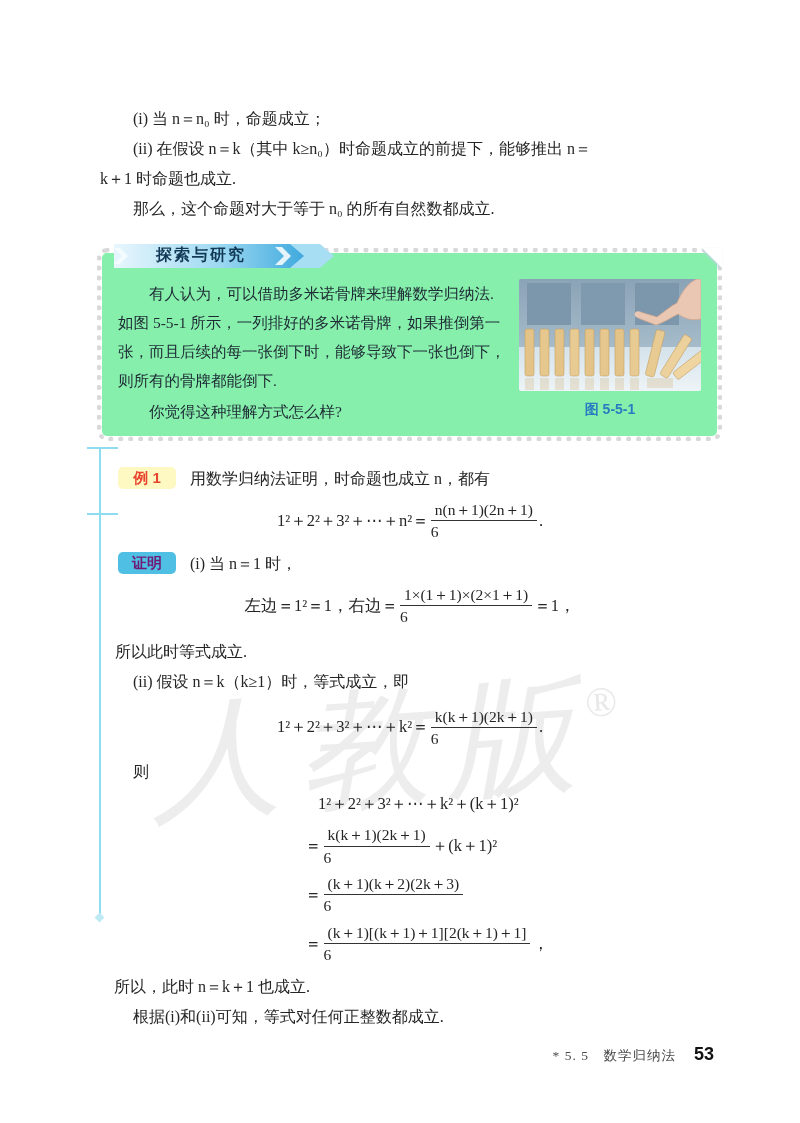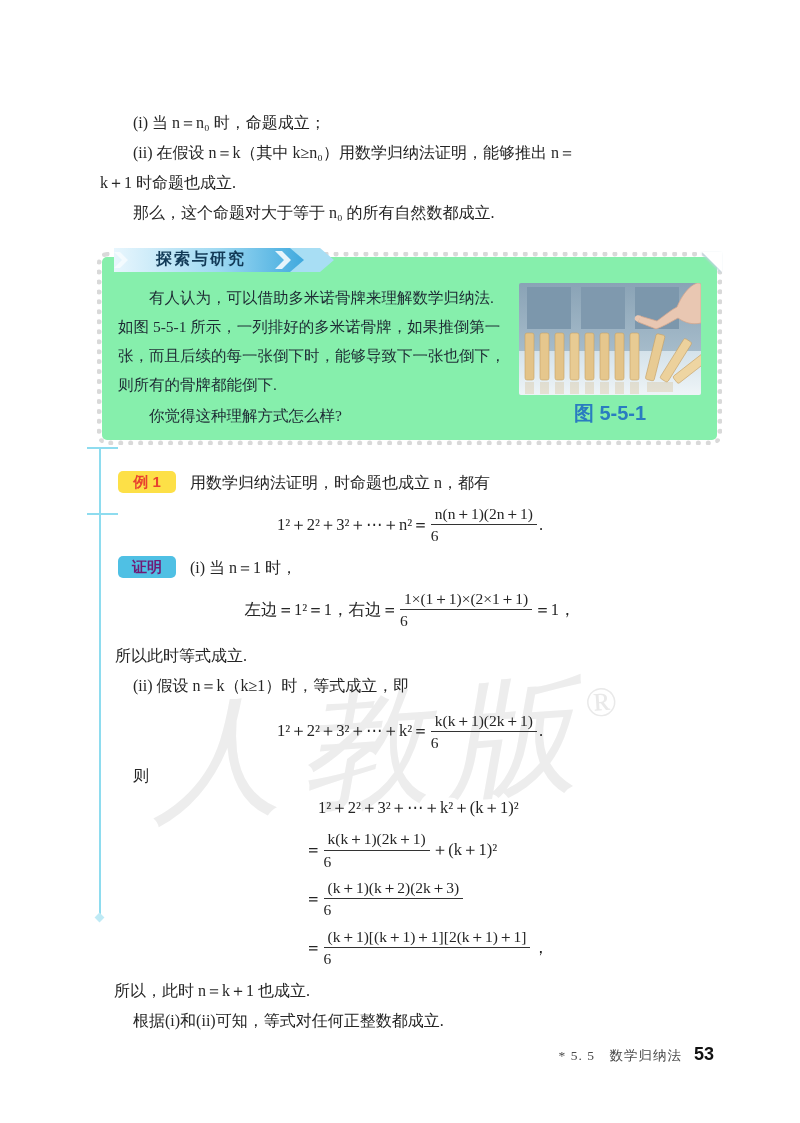--- a/index.html
+++ b/index.html
@@ -9,55 +9,55 @@
   .content{position:relative;z-index:2;}
 
   
   .watermark{position:absolute;left:150px;top:660px;z-index:1;color:#ededed;
              font-size:130px;font-style:italic;letter-spacing:18px;
              transform:rotate(-4deg);white-space:nowrap;user-select:none;}
   .watermark .reg{font-size:42px;font-style:normal;letter-spacing:0;
                   position:relative;top:-60px;left:-6px;color:#e9e9e9;}
 
   
-  .intro{padding-top:64px;line-height:30px;margin-top:44px;}
+  .intro{padding-top:104px;line-height:30px;}
   .intro .l{margin-left:100px;}
   .intro .ind{margin-left:133px;}
 
   
   .explore-box{position:relative;margin:24px 78px 0 97px;background:#86efac;
                border:5px dotted #d9d9d9;border-radius:10px;
                padding:2px 14px 10px 16px;background-clip:padding-box;}
   .fold{position:absolute;top:-5px;right:-5px;width:0;height:0;z-index:3;
         border-left:20px solid transparent;border-top:20px solid #ffffff;
         filter:drop-shadow(-1px 1px 1px #bcd3de);}
   .banner{position:relative;margin:-14px 0 4px -6px;width:230px;height:30px;}
   .banner svg{display:block;}
   .banner .t{position:absolute;left:44px;top:4px;font-size:16px;font-weight:bold;
              color:#123a57;font-family:"Liberation Sans","DejaVu Sans",sans-serif;
              letter-spacing:2px;}
   .box-body{overflow:hidden;line-height:29px;font-size:15.5px;color:#1d2a33;}
   .figure{float:right;width:182px;margin:4px 2px 0 12px;text-align:center;}
   .figure svg{display:block;border-radius:2px;}
-  .fig-caption{margin-top:4px;color:#2a7cc0;font-weight:bold;font-size:20px;
+  .fig-caption{margin-top:4px;color:#2a7cc0;font-weight:bold;font-size:14px;
                font-family:"Liberation Sans","DejaVu Sans",sans-serif;}
   .box-body p{margin:0;}
   .box-body p.first{text-indent:2em;margin-top:4px;}
   .box-body p.q{text-indent:2em;margin-top:2px;}
 
   
   .rail{position:absolute;left:99px;top:447px;width:2px;height:468px;
         background:#8edcef;z-index:1;}
   .tick{position:absolute;height:2px;background:#8edcef;width:31px;left:-12px;}
   .tick.t1{top:0;}
   .tick.t2{top:66px;}
   .rail-end{position:absolute;left:-3px;bottom:-6px;width:7px;height:7px;
             background:#bfeaf5;transform:rotate(45deg);}
   .badge{display:inline-block;min-width:40px;text-align:center;padding:1px 9px;
-         border-radius:5px;background:#fde047;font-weight:bold;font-size:15px;
+         border-radius:5px;background:#fef9c3;font-weight:bold;font-size:15px;
          font-family:"Liberation Sans","DejaVu Sans",sans-serif;line-height:20px;}
   .badge.example{color:#e8432e;}
   .badge.proof{color:#701a75;background:#4fc0e4;}
   .row{display:flex;align-items:flex-start;margin-left:118px;line-height:24px;}
   .row .after{margin-left:14px;line-height:23px;}
 
   
   .math{font-family:"Liberation Serif","DejaVu Serif",serif;}
   .center-eq{display:flex;justify-content:center;align-items:center;
              margin:10px 80px 10px 100px;font-size:16.5px;}
@@ -69,21 +69,21 @@
   .deriv .dl{display:flex;align-items:center;margin:7px 0;}
   .deriv .dl.noeq{margin-left:13px;margin-bottom:10px;}
   .plain{line-height:30px;}
   .ml0{margin-left:114px;}
   .ml1{margin-left:133px;}
   .ml2{margin-left:115px;}
   .then{margin-left:133px;line-height:28px;}
 
   
   .footer{position:absolute;top:1044px;right:86px;z-index:2;display:flex;
-          align-items:baseline;gap:12px;}
+          align-items:baseline;gap:18px;}
   .footer .sec{font-size:13.5px;color:#4a4a4a;letter-spacing:1px;}
   .footer .pn{font-size:18px;font-weight:bold;color:#111;
               font-family:"Liberation Sans","DejaVu Sans",sans-serif;}
 </style>
 </head>
 <body>
 
 <div class="page">
 
   <div class="watermark">
@@ -93,21 +93,21 @@
   <div class="rail">
     <div class="tick t1"></div>
     <div class="tick t2"></div>
     <div class="rail-end"></div>
   </div>
 
   <div class="content">
 
     <div class="intro">
       <div class="l ind">(i) 当 n＝n₀ 时，命题成立；</div>
-      <div class="l ind">(ii) 在假设 n＝k（其中 k≥n₀）用数学归纳法证明，能够推出 n＝</div>
+      <div class="l ind">(ii) 在假设 n＝k（其中 k≥n₀）时命题成立的前提下，能够推出 n＝</div>
       <div class="l">k＋1 时命题也成立.</div>
       <div class="l ind">那么，这个命题对大于等于 n₀ 的所有自然数都成立.</div>
     </div>
 
     <div class="explore-box">
       <div class="fold"></div>
       <div class="banner">
         <svg width="230" height="30" viewBox="0 0 230 30">
           <defs>
             <linearGradient id="bg1" x1="0" y1="0" x2="1" y2="0">

